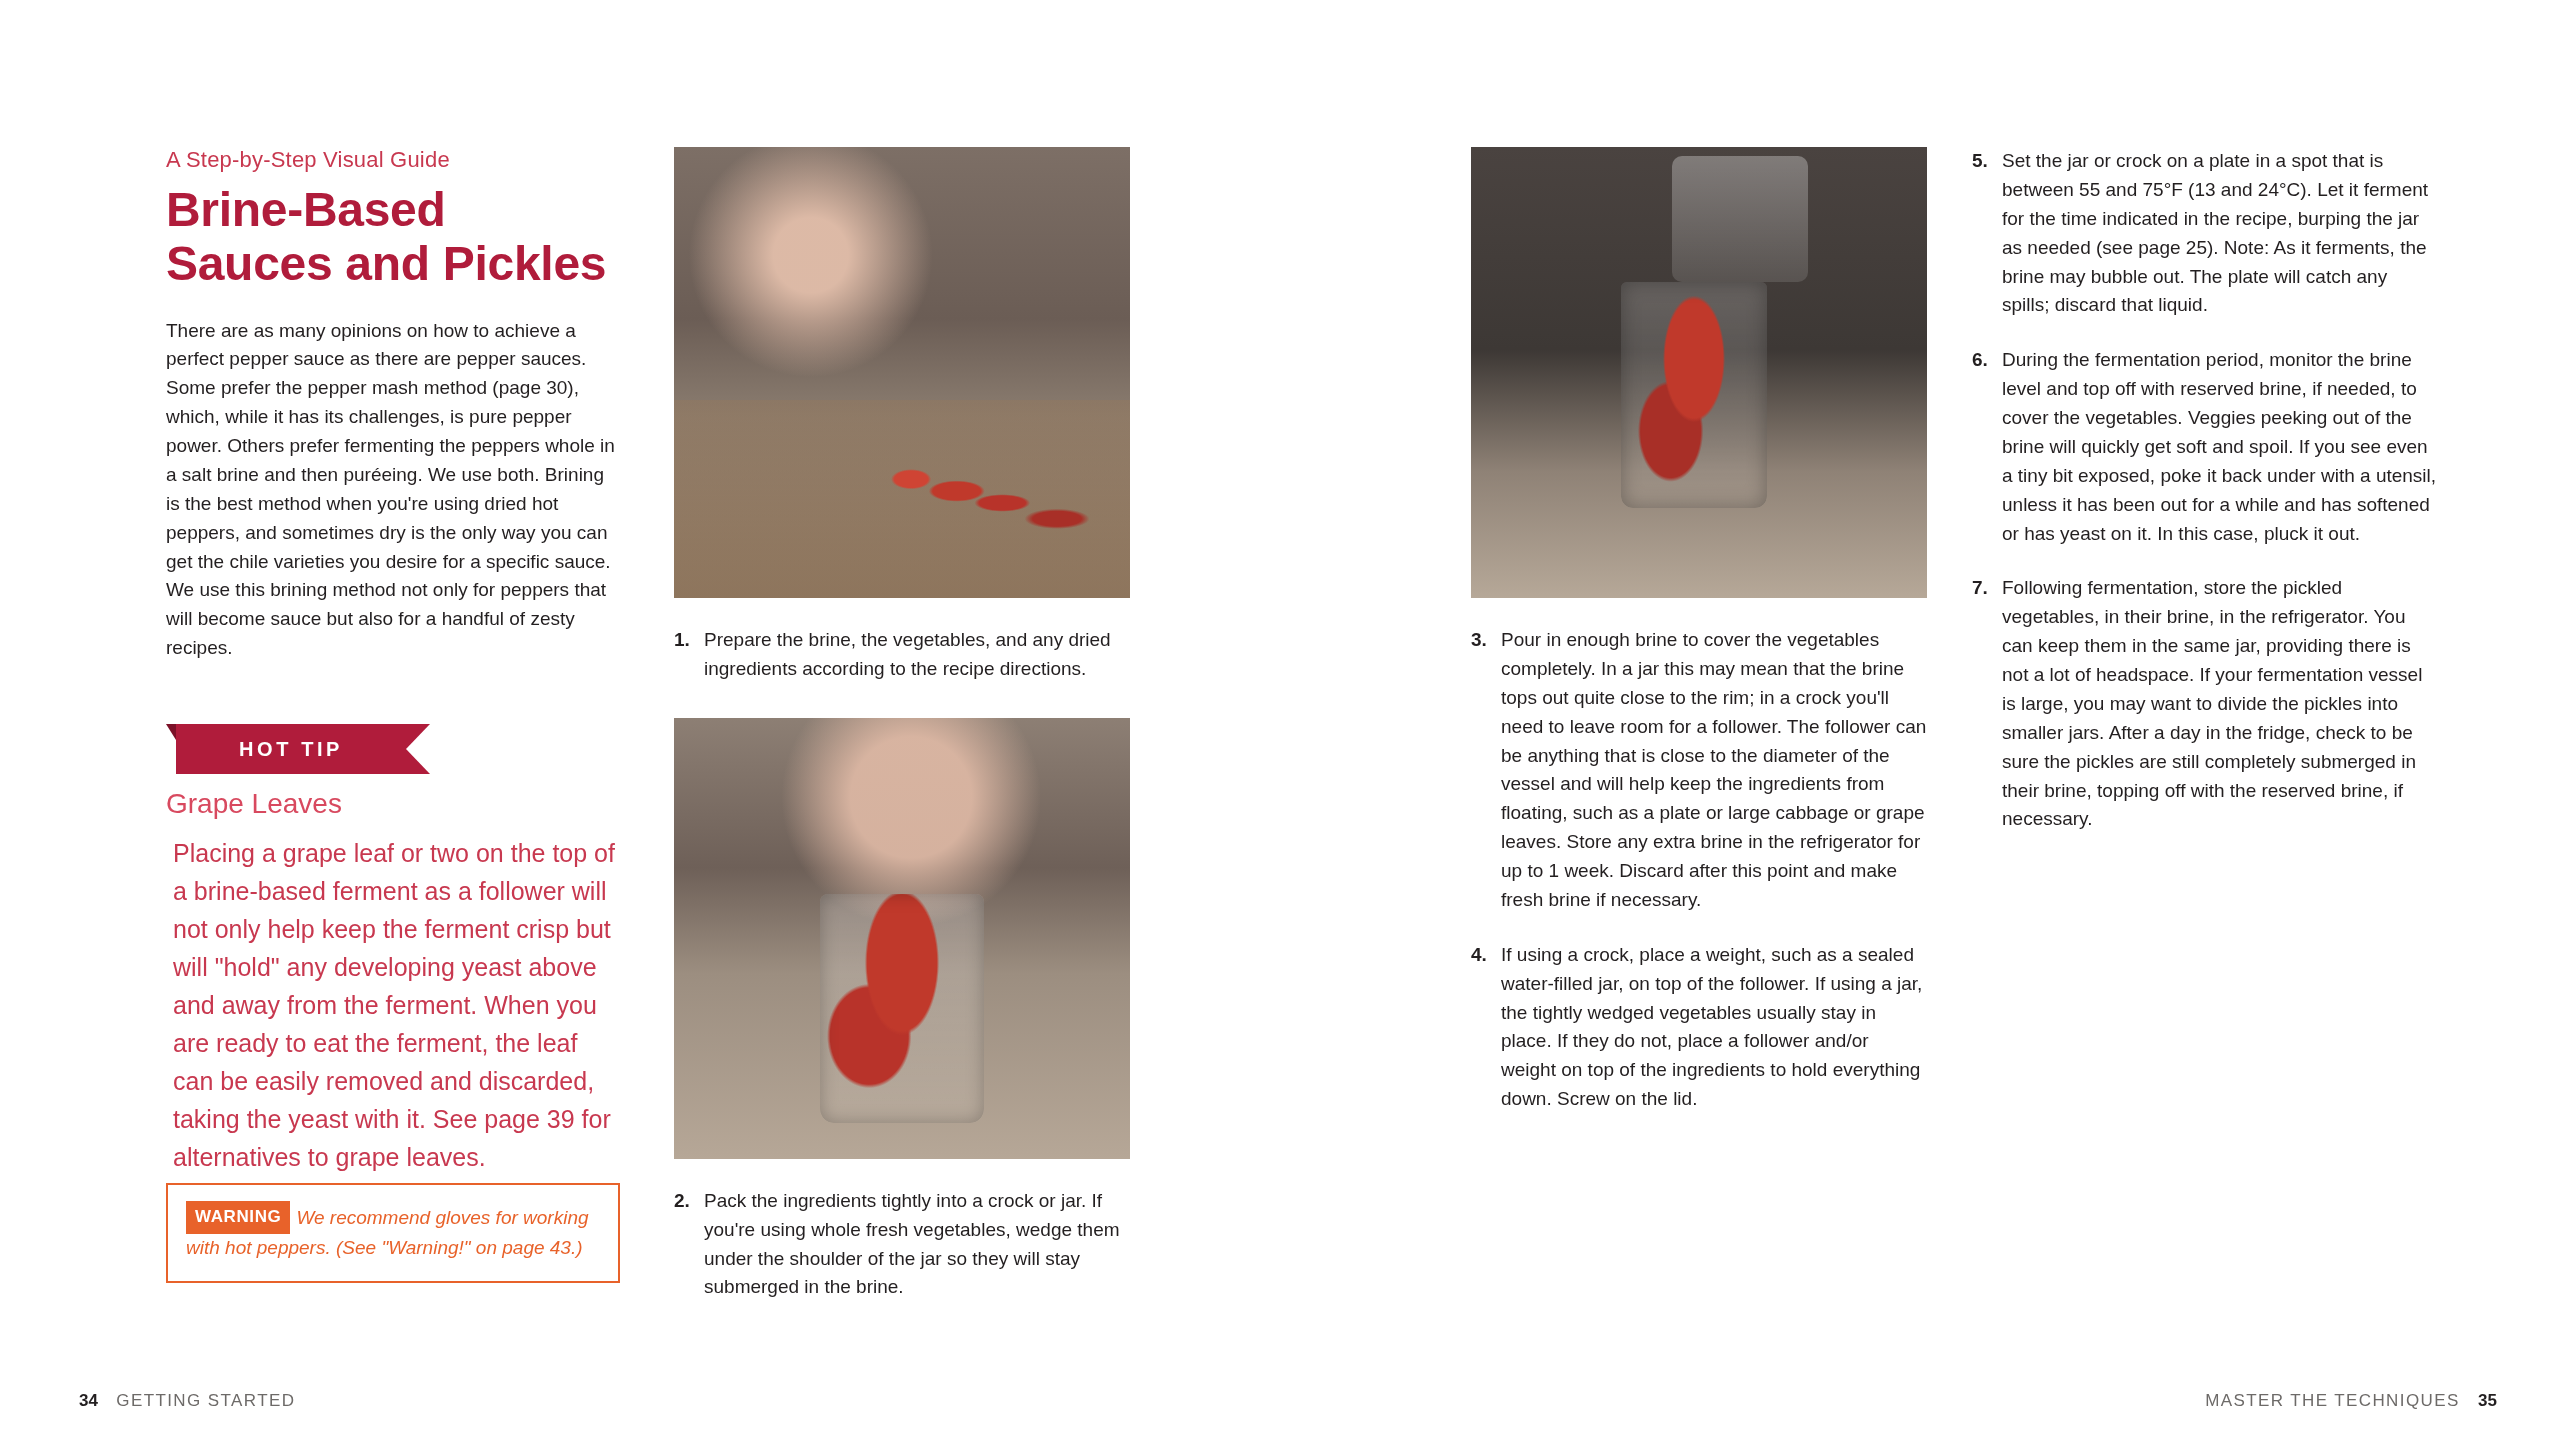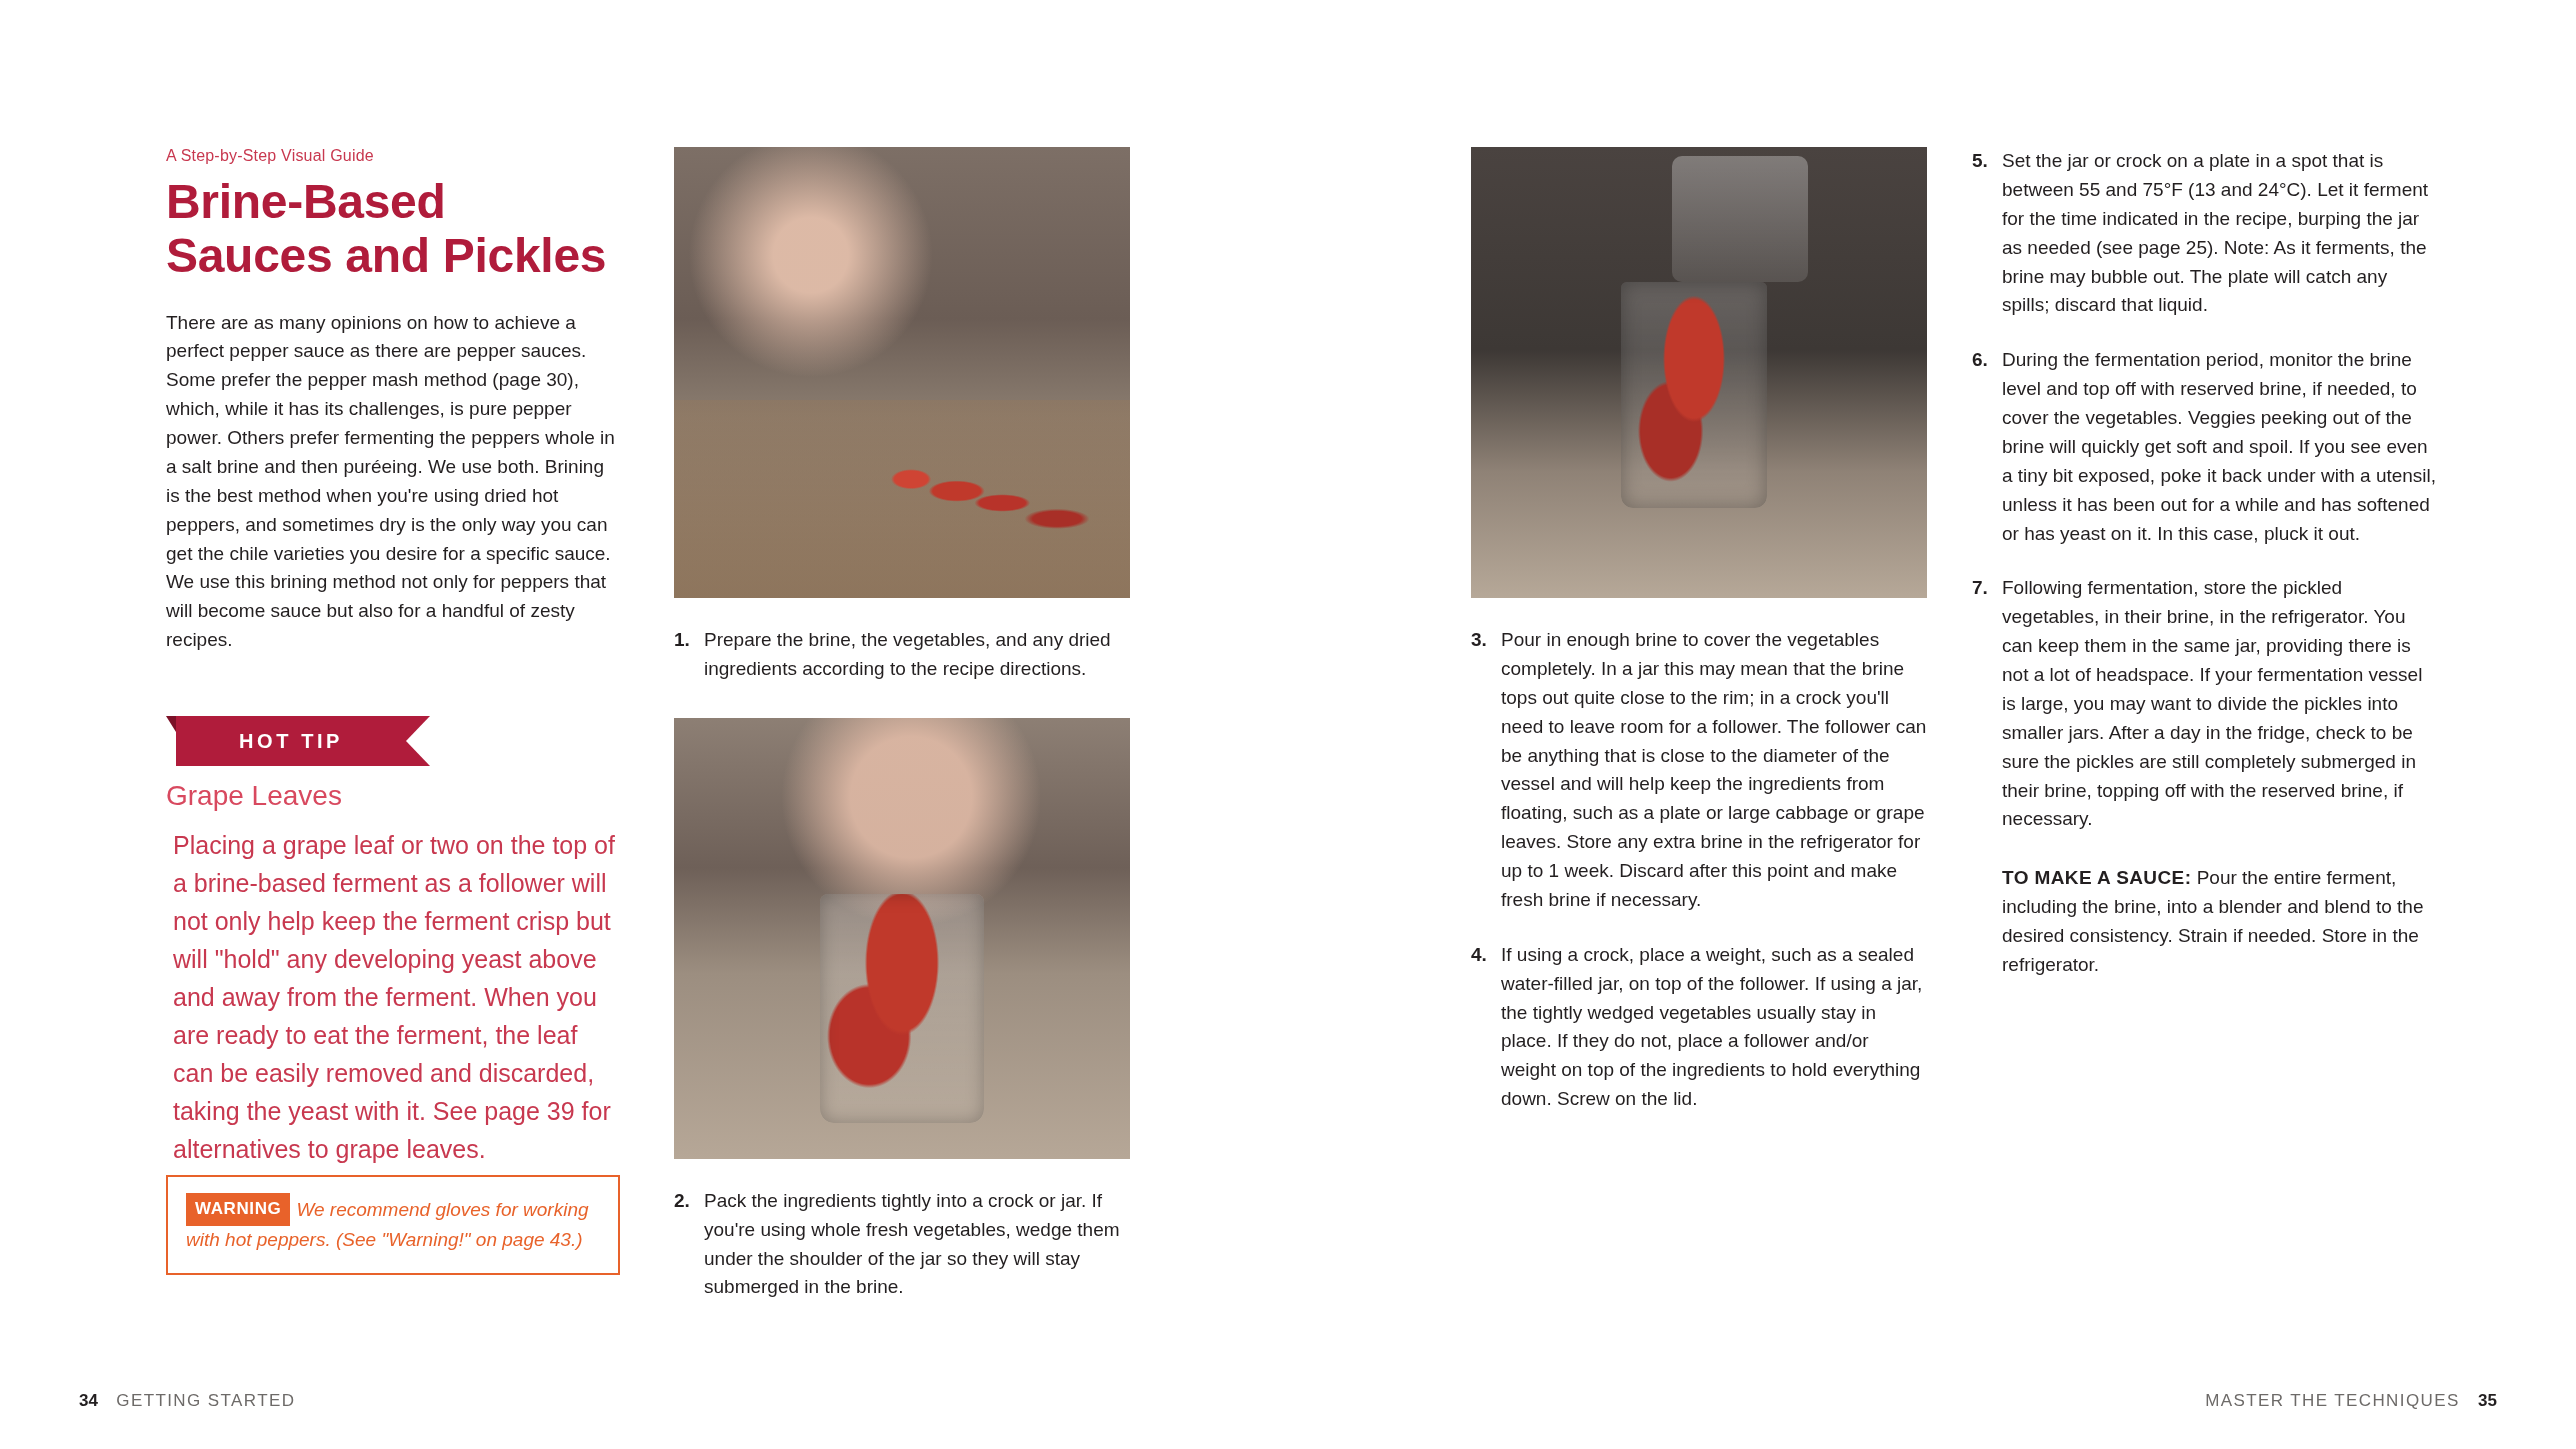--- a/index.html
+++ b/index.html
@@ -25,21 +25,21 @@
     top: 147px;
   }
   .col-1 { left: 166px;  width: 456px; }
   .col-2 { left: 674px;  width: 456px; }
   .col-3 { left: 1471px; width: 456px; }
   .col-4 { left: 1972px; width: 466px; }
 
   
   .eyebrow {
     color: #c8384f;
-    font-size: 16px;
+    font-size: 22px;
     letter-spacing: 0.2px;
     margin: 0 0 10px 0;
     font-weight: 400;
   }
   .title {
     color: #b01c3b;
     font-size: 48px;
     line-height: 1.12;
     font-weight: 700;
     margin: 0 0 26px 0;
@@ -296,21 +296,20 @@
     <div class="step">
       <div class="num">6.</div>
       <div class="txt">During the fermentation period, monitor the brine level and top off with reserved brine, if needed, to cover the vegetables. Veggies peeking out of the brine will quickly get soft and spoil. If you see even a tiny bit exposed, poke it back under with a utensil, unless it has been out for a while and has softened or has yeast on it. In this case, pluck it out.</div>
     </div>
 
     <div class="step">
       <div class="num">7.</div>
       <div class="txt">Following fermentation, store the pickled vegetables, in their brine, in the refrigerator. You can keep them in the same jar, providing there is not a lot of headspace. If your fermentation vessel is large, you may want to divide the pickles into smaller jars. After a day in the fridge, check to be sure the pickles are still completely submerged in their brine, topping off with the reserved brine, if necessary.</div>
     </div>
 
-    <p class="make-sauce"><b>TO MAKE A SAUCE:</b><span> Pour the entire ferment, including the brine, into a blender and blend to the desired consistency. Strain if needed. Store in the refrigerator.</span></p>
   </div>
 
   <div class="folio folio-left">
     <span class="pg">34</span>
     &nbsp;&nbsp;<span>GETTING STARTED</span>
   </div>
 
   <div class="folio folio-right">
     <span>MASTER THE TECHNIQUES</span>
     &nbsp;&nbsp;<span class="pg">35</span>

